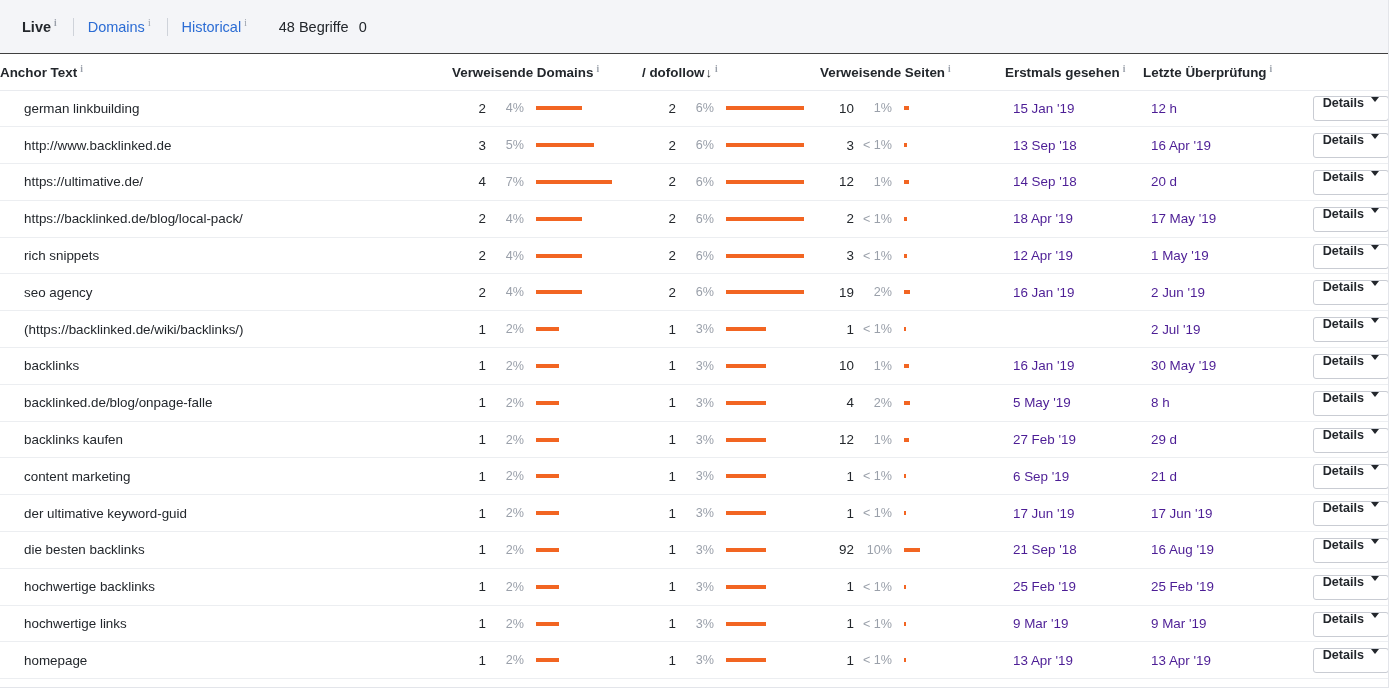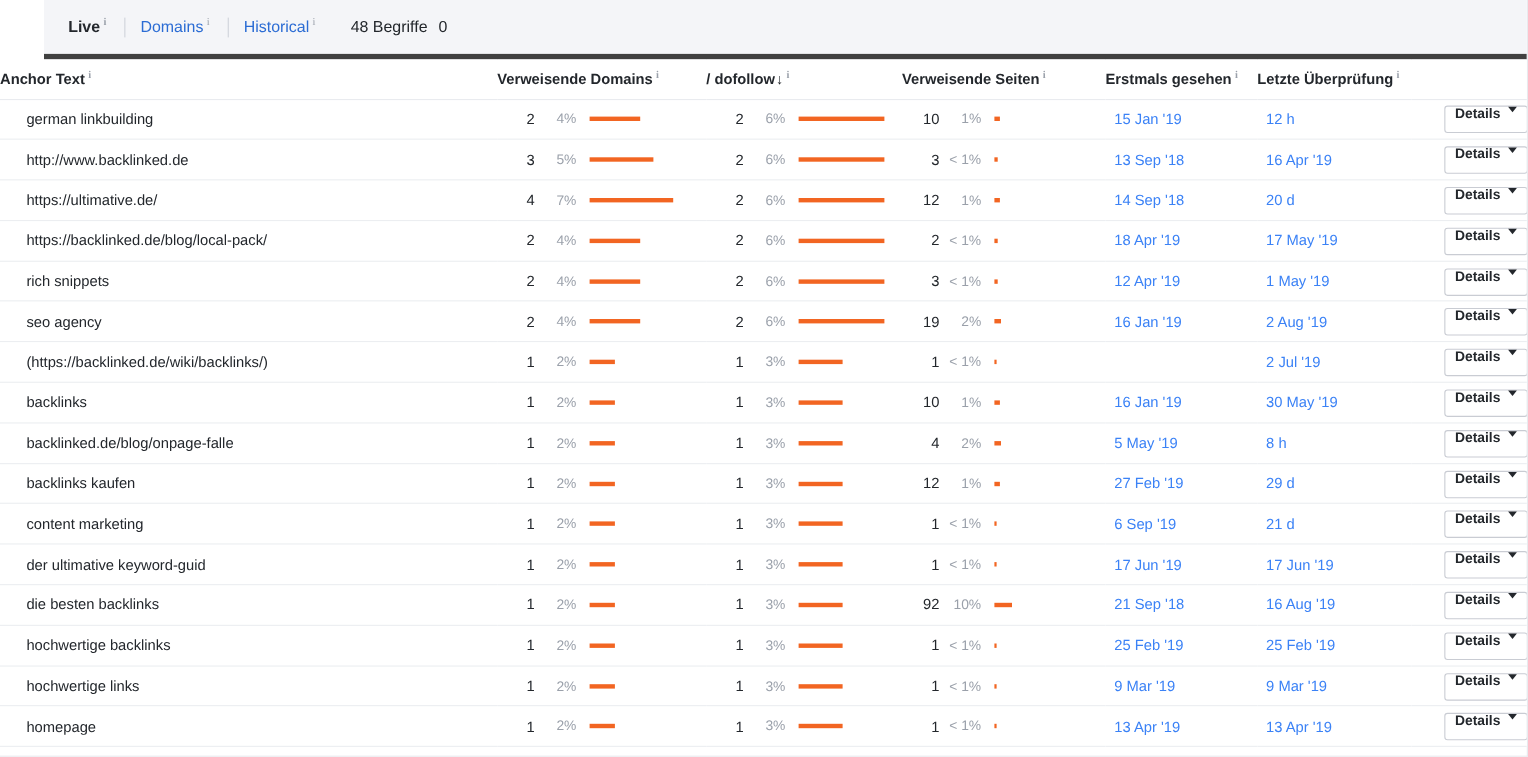--- a/index.html
+++ b/index.html
@@ -19,25 +19,24 @@
     background: #fff;
     border-right: 1px solid #e3e5ea;
     border-bottom: 1px solid #e3e5ea;
     overflow: hidden;
   }
 
   
   .toolbar {
     height: 54px;
     background: #f4f5f8;
-    border-bottom: 5px solid #404040;
+    border-bottom: 1px solid #404040;
     display: flex;
     align-items: center;
     padding-left: 22px;
-    margin-left: 40px;
   }
   .tab {
     font-size: 14.5px;
     color: #2b6cd4;
     cursor: pointer;
     white-space: nowrap;
     position: relative;
     padding-right: 2px;
   }
   .tab.active { color: #23272c; font-weight: bold; cursor: default; }
@@ -142,21 +141,21 @@
     position: relative;
     padding-left: 8px;
   }
   .metric .bar {
     height: 4px;
     background: #f26522;
     border-radius: 0px;
     min-width: 2px;
   }
 
-  .date-cell { padding-left: 8px; color: #3b82f6; }
+  .date-cell { padding-left: 8px; color: #4c1d95; }
 
   .act-cell { padding-right: 12px; text-align: right; }
   .details-btn {
     display: inline-flex;
     gap: 7px;
     border: 1px solid #c9ccd3;
     background: #fff;
     border-radius: 3px;
     height: 25px;
     padding: 0 9px;
@@ -453,21 +452,21 @@
           <td>
             <div class="metric">
               <span class="num">19</span>
               <span class="pct">2%</span>
               <span class="bar-wrap">
                 <span class="bar" style="display: block; width: 6px; background: rgb(242, 101, 34);"></span>
               </span>
             </div>
           </td>
           <td><span class="date-cell">16 Jan '19</span></td>
-          <td><span class="date-cell">2 Aug '19</span></td>
+          <td><span class="date-cell">2 Jun '19</span></td>
           <td class="act-cell"><button class="details-btn">
               <span>Details</span>
               <span class="caret"></span>
             </button></td>
         </tr>
         <tr>
           <td>
             <span class="anchor-txt">(https://backlinked.de/wiki/backlinks/)</span>
           </td>
           <td>

